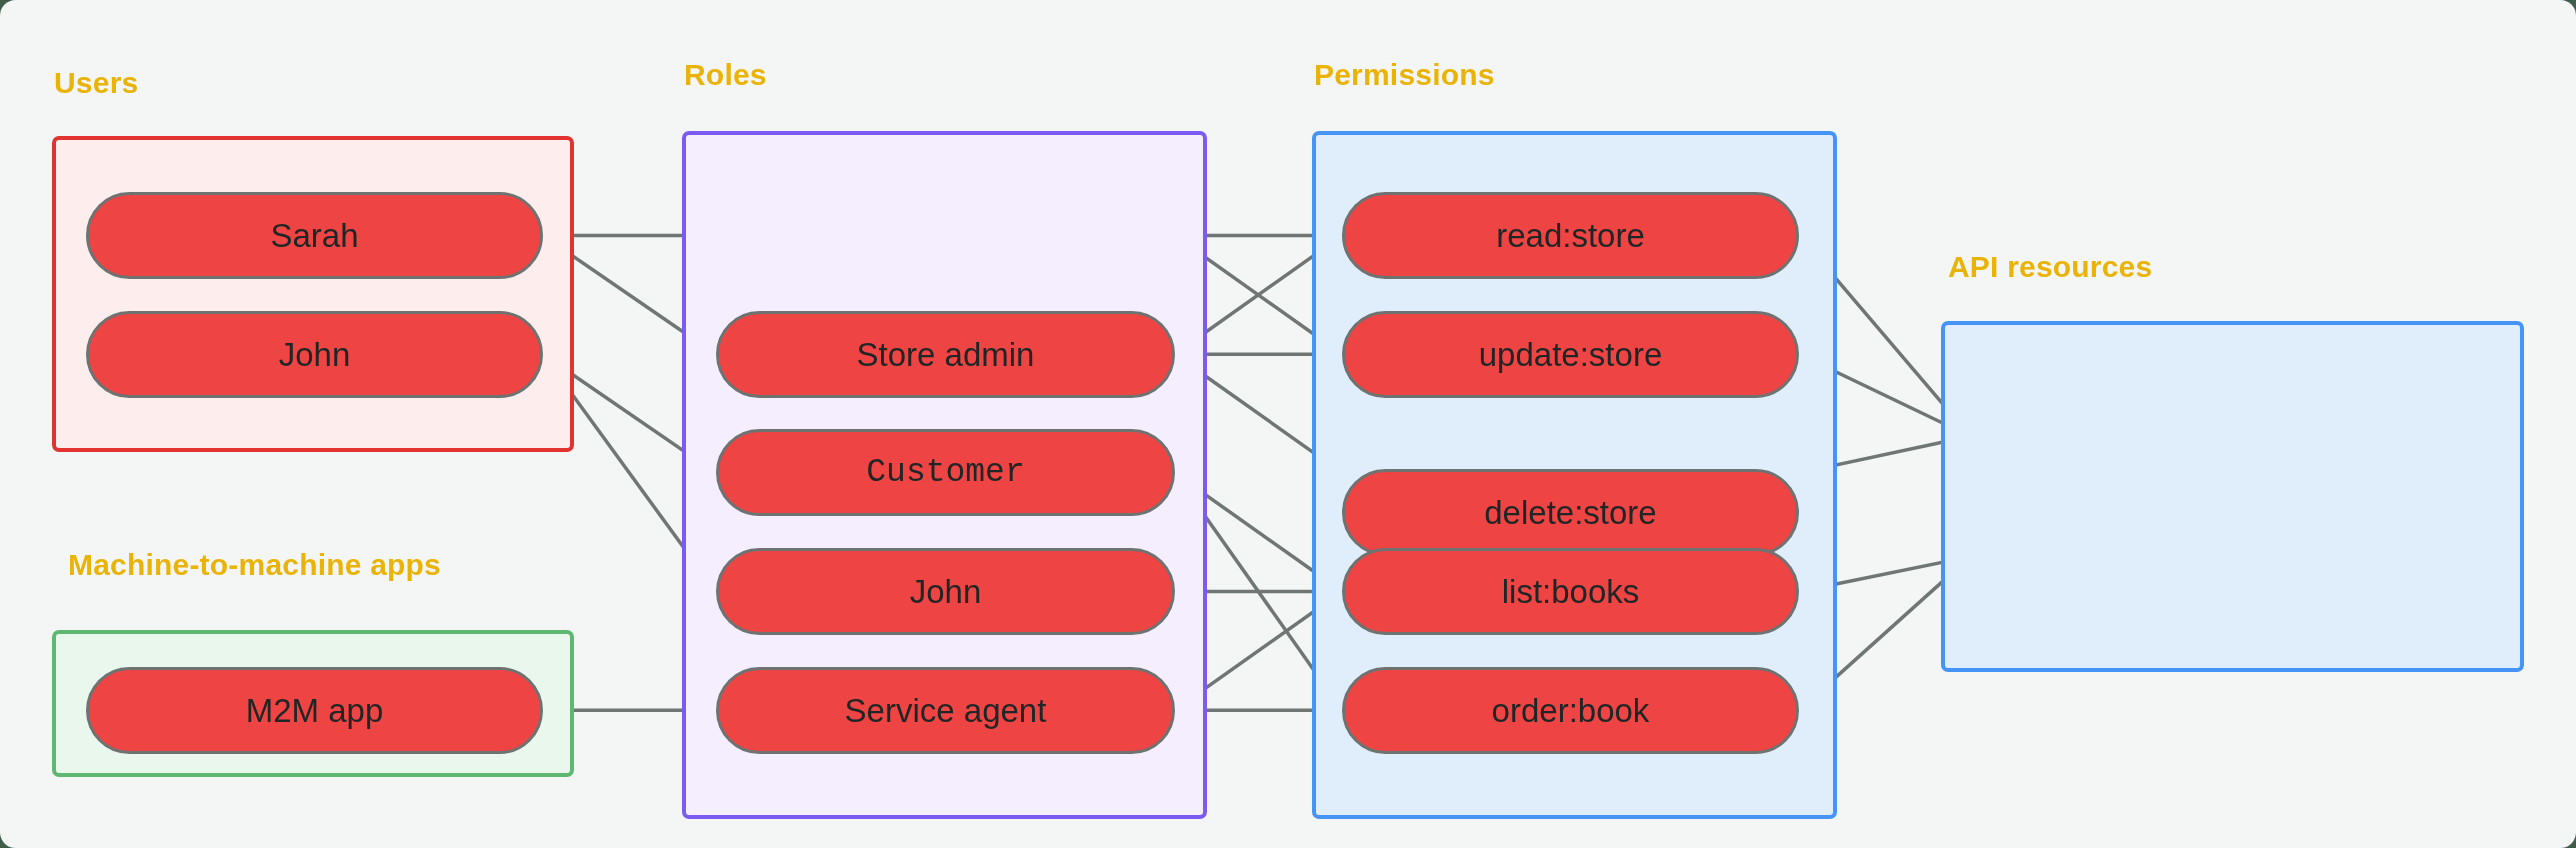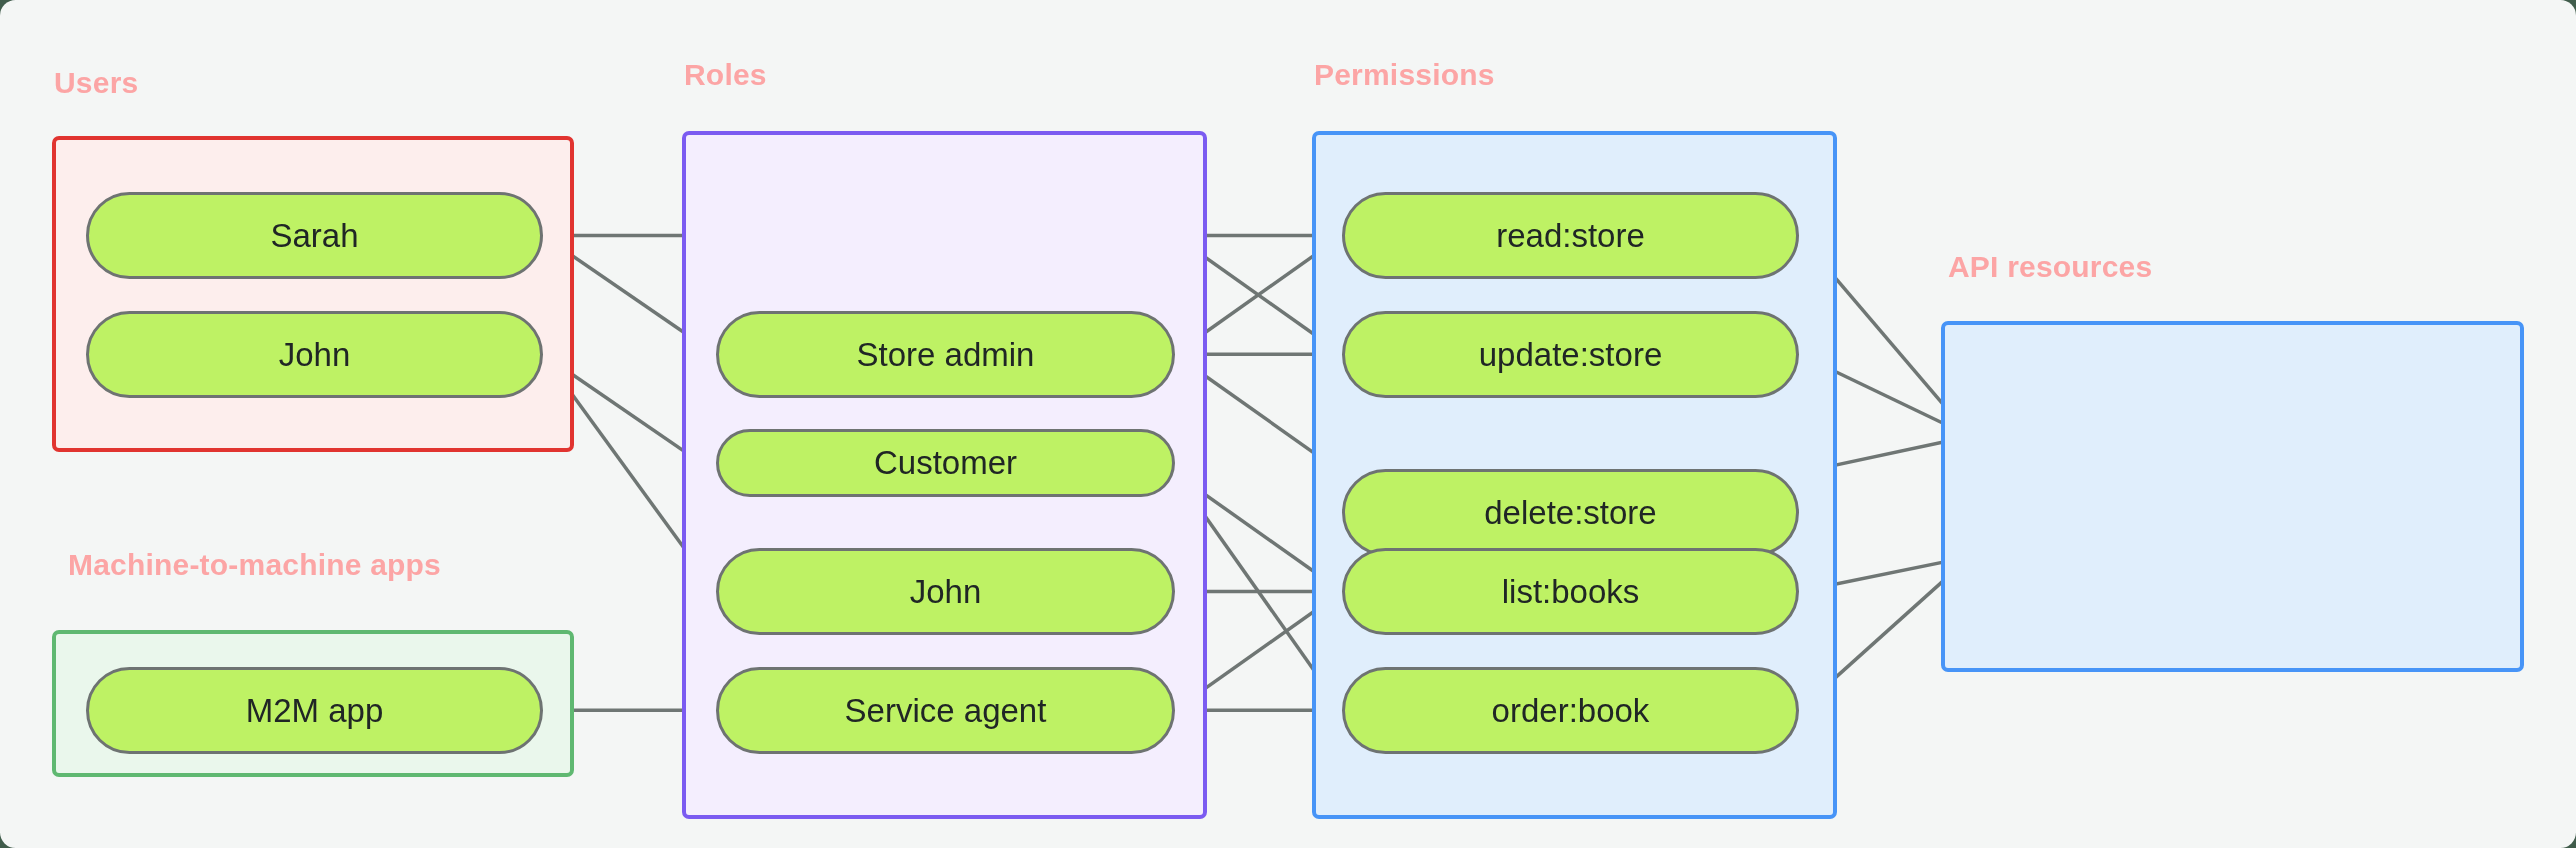--- a/index.html
+++ b/index.html
@@ -11,33 +11,33 @@
   }
   .card{
     position:absolute;inset:0;
     background:#f4f6f5;
     border-radius:15.7px;
   }
   .stage{position:absolute;inset:0;}
   svg.edges{position:absolute;left:0;top:0;width:2576px;height:848px;pointer-events:none;}
   .group-label{
     position:absolute;
-    font-size:30px;font-weight:600;color:#fca5a5;
+    font-size:30px;font-weight:600;color:#eab308;
     letter-spacing:0.2px;white-space:nowrap;
   }
   .group-box{
     position:absolute;
     border-style:solid;border-width:4.4px;
     border-radius:7px;
     box-sizing:border-box;
   }
   .pill{
     position:absolute;
     box-sizing:border-box;
-    background:#bef264;
+    background:#ef4444;
     border:3.5px solid #6e7372;
     border-radius:52px;
     display:flex;align-items:center;justify-content:center;
     font-size:33px;color:#202625;
     white-space:nowrap;
   }
   
   .box-users{border-color:#e13430;background:#fdeeed;}
   .box-m2m{border-color:#5fb871;background:#eaf7ec;}
   .box-roles{border-color:#7b5bf1;background:#f4eefe;}
@@ -97,21 +97,21 @@
   <div class="group-box box-roles" style="left:682px;top:131px;width:525px;height:688px;"></div>
   <div class="group-box box-perms" style="left:1312px;top:131px;width:525px;height:688px;"></div>
   <div class="group-box box-api" style="left:1941px;top:321px;width:583px;height:351px;"></div>
 
   <div class="pill" style="left:86px;top:192px;width:457px;height:87px;">Sarah</div>
   <div class="pill" style="left:86px;top:311px;width:457px;height:87px;">John</div>
 
   <div class="pill" style="left:86px;top:667px;width:457px;height:87px;">M2M app</div>
 
   <div class="pill" style="left:716px;top:311px;width:459px;height:87px;">Store admin</div>
-  <div class="pill" style="left:716px;top:429px;width:459px;height:68px;">Customer</div>
+  <div class="pill" style="left:716px;top:429px;width:459px;height:87px;font-family:Liberation Mono, monospace;">Customer</div>
   <div class="pill" style="left:716px;top:548px;width:459px;height:87px;">John</div>
   <div class="pill" style="left:716px;top:667px;width:459px;height:87px;">Service agent</div>
 
   <div class="pill" style="left:1342px;top:192px;width:457px;height:87px;">read:store</div>
   <div class="pill" style="left:1342px;top:311px;width:457px;height:87px;">update:store</div>
   <div class="pill" style="left:1342px;top:429px;width:457px;height:87px;margin-top:40px;">delete:store</div>
   <div class="pill" style="left:1342px;top:548px;width:457px;height:87px;">list:books</div>
   <div class="pill" style="left:1342px;top:667px;width:457px;height:87px;">order:book</div>
 
 

